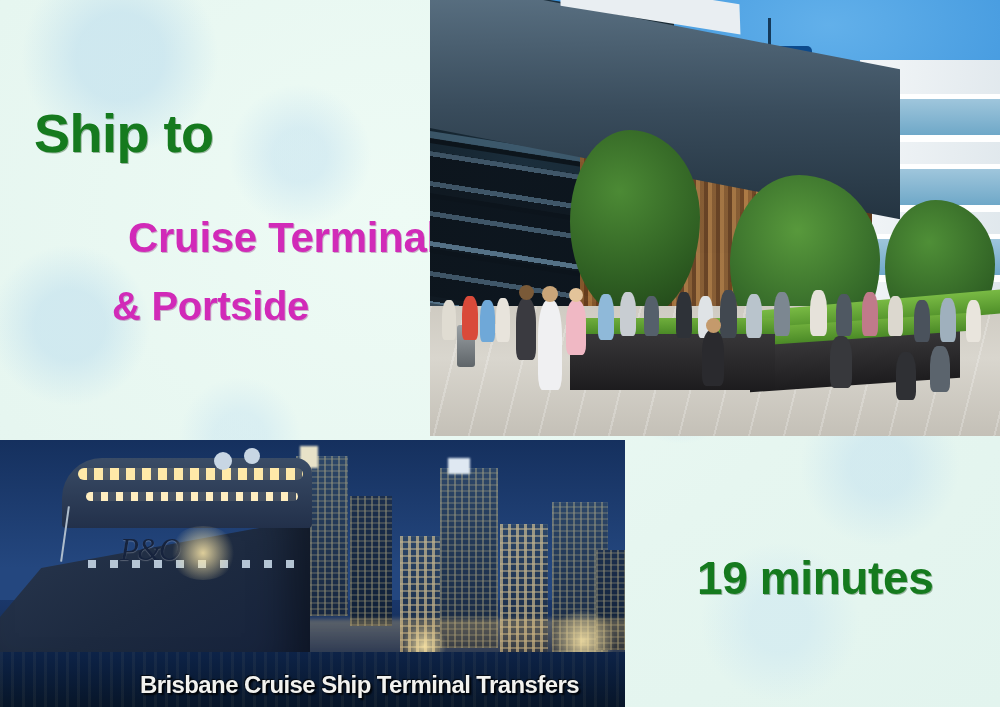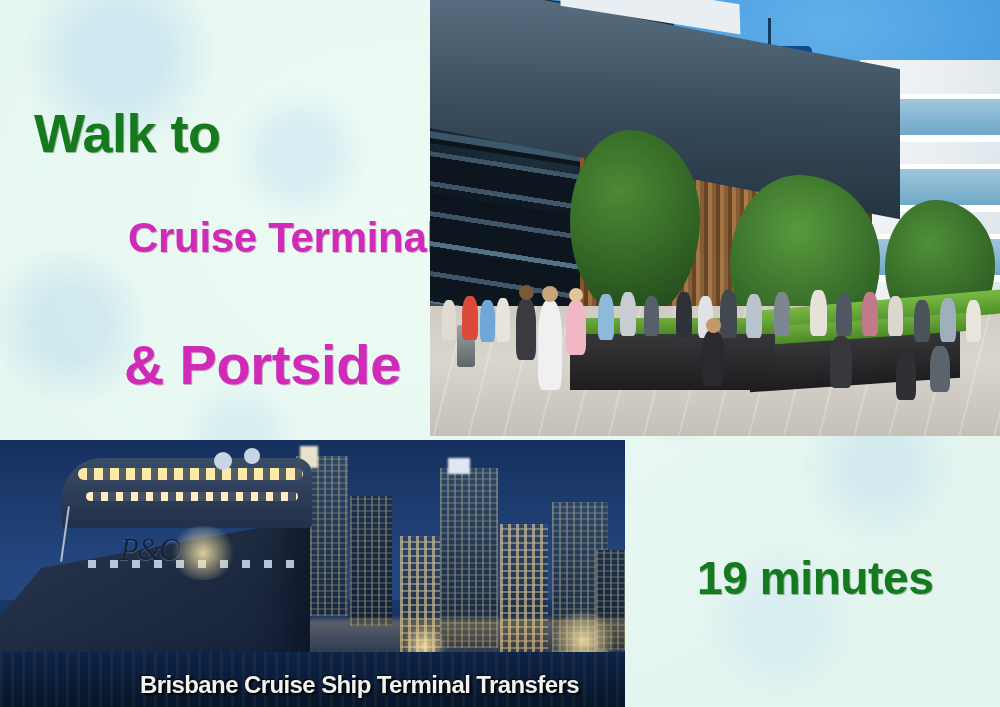--- a/index.html
+++ b/index.html
@@ -31,26 +31,25 @@
     white-space:nowrap;
   }
   .txt-ct{
     position:absolute;left:128px;top:214px;
     font-size:42px;font-weight:bold;letter-spacing:-.3px;
     color:#d12ab8;
     text-shadow:1px 1px 0 rgba(120,0,100,.3);
     white-space:nowrap;
   }
   .txt-ps{
-    position:absolute;left:124px;top:284px;
-    font-size:56px;font-weight:bold;letter-spacing:-.3px;
+    position:absolute;left:112px;top:284px;
+    font-size:40px;font-weight:bold;letter-spacing:-.3px;
     color:#d12ab8;
     text-shadow:1px 1px 0 rgba(120,0,100,.3);
     white-space:nowrap;
-    margin-top:48px;
   }
   .txt-min{
     position:absolute;left:697px;top:551px;
     font-size:46px;font-weight:bold;letter-spacing:-.4px;
     color:#157a1e;
     text-shadow:1px 1px 0 rgba(0,60,0,.35);
     white-space:nowrap;
   }
 
   
@@ -227,21 +226,21 @@
     text-shadow:2px 2px 2px rgba(0,0,0,.9), -1px -1px 1px rgba(0,0,0,.7);
     white-space:nowrap;
     padding-left:28px;
   }
 </style>
 </head>
 <body>
 
 <div class="slide">
 
-  <div class="txt-walk">Walk to</div>
+  <div class="txt-walk">Ship to</div>
   <div class="txt-ct">Cruise Terminal</div>
   <div class="txt-ps">&amp; Portside</div>
   <div class="txt-min">19 minutes</div>
 
   <div class="photo-plaza">
     <div class="sky-glow"></div>
 
     <div class="ship-white">
       <div class="ship-deckline" style="top:26px"></div>
       <div class="ship-deckline" style="top:62px"></div>

